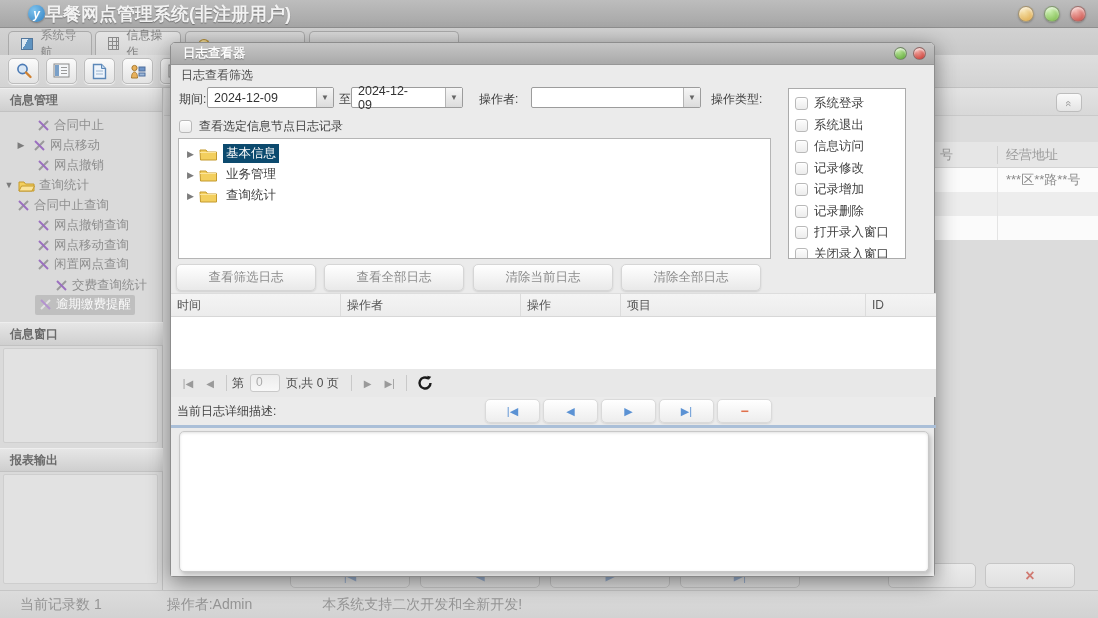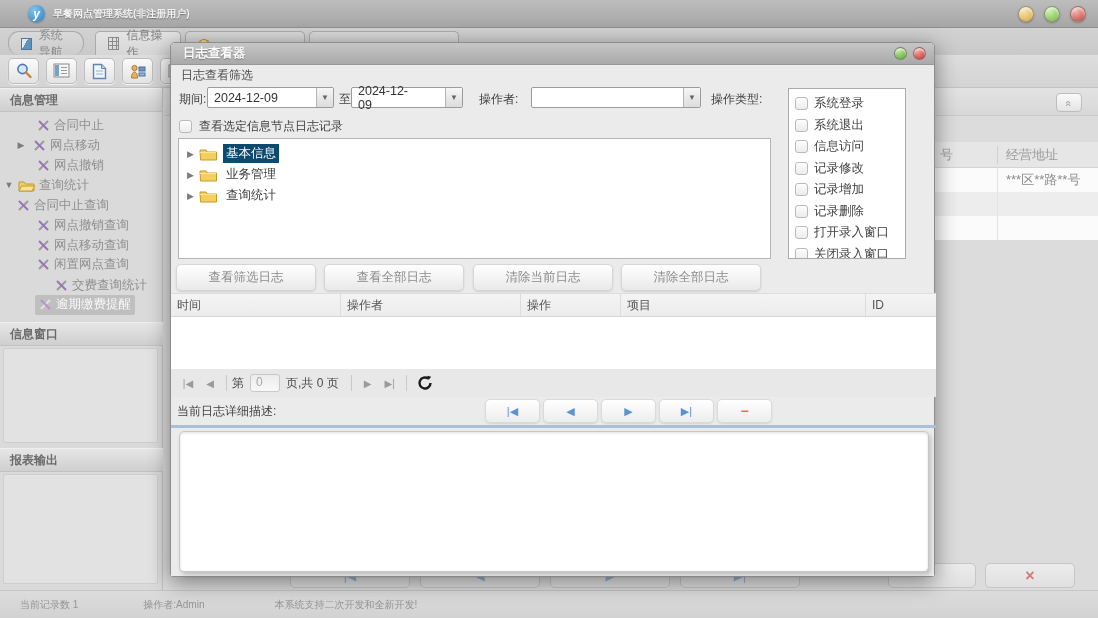--- a/index.html
+++ b/index.html
@@ -8,21 +8,21 @@
   #stage { position:relative; width:1098px; height:618px; background:#dcdcdc; overflow:hidden; }
 
   
   .titlebar { position:absolute; left:0; top:0; width:1098px; height:28px;
     background:linear-gradient(#bdbdbd,#a6a6a6); border-bottom:1px solid #8f8f8f;
     display:flex; align-items:center; }
   .app-logo { width:17px; height:17px; border-radius:50%; margin-left:28px;
     background:radial-gradient(circle at 35% 30%,#7ec3ee,#2f7fc1);
     color:#fff; font-weight:bold; font-style:italic; font-size:12px;
     display:flex; align-items:center; justify-content:center; box-shadow:0 1px 2px rgba(0,0,0,.3); }
-  .app-title { margin-left:8px; color:#f2f2f2; font-weight:bold; font-size:10px;
+  .app-title { color:#f2f2f2; font-weight:bold; font-size:18px;
     text-shadow:0 1px 1px rgba(0,0,0,.35); }
   .orbs { position:absolute; right:12px; top:6px; display:flex; gap:10px; }
   .orb { width:16px; height:16px; border-radius:50%; border:1px solid rgba(120,120,120,.6);
     box-shadow:inset 0 2px 3px rgba(255,255,255,.7), 0 1px 2px rgba(0,0,0,.25); }
   .orb.y { background:radial-gradient(circle at 35% 30%,#f7e3ae,#dca43f); }
   .orb.g { background:radial-gradient(circle at 35% 30%,#c9efad,#74b53e); }
   .orb.r { background:radial-gradient(circle at 35% 30%,#f3b3ad,#c33f38); }
 
   
   .tabbar { position:absolute; left:0; top:28px; width:1098px; height:27px;
@@ -83,21 +83,21 @@
   .bg-row .c2 { padding-left:8px; }
   .bg-row.w { background:#fbfbfb; } .bg-row.s { background:#ededed; }
   .bg-bottom-btn { position:absolute; top:563px; height:25px; border:1px solid #c6c6c6;
     border-radius:5px; background:linear-gradient(#ececec,#e0e0e0);
     display:flex; align-items:center; justify-content:center; color:#9ab0cf; }
   .bg-close-x { color:#d07a72; font-size:16px; font-weight:bold; }
 
   
   .statusbar { position:absolute; left:0; top:590px; width:1098px; height:28px;
     background:linear-gradient(#dcdcdc,#d2d2d2); border-top:1px solid #c6c6c6;
-    display:flex; align-items:center; color:#959595; font-size:10px; }
+    display:flex; align-items:center; color:#959595; font-size:14px; }
   .statusbar .s1 { margin-left:20px; } .statusbar .s2 { margin-left:65px; } .statusbar .s3 { margin-left:70px; }
 
   
   .dialog { position:absolute; left:170px; top:42px; width:765px; height:535px;
     border-radius:5px 5px 3px 3px; box-shadow:0 5px 22px rgba(0,0,0,.45); z-index:10;
     border:1px solid #8d8d8d; background:#ebebeb; }
   .dlg-titlebar { height:22px; background:linear-gradient(#c6c6c6,#a9a9a9);
     border-radius:4px 4px 0 0; border-bottom:1px solid #979797;
     display:flex; align-items:center; position:relative; }
   .dlg-title { margin-left:12px; color:#fcfcfc; font-weight:bold; font-size:12.5px;
@@ -178,21 +178,21 @@
     <div class="app-logo">y</div>
     <div class="app-title">早餐网点管理系统(非注册用户)</div>
     <div class="orbs">
       <div class="orb y"></div>
       <div class="orb g"></div>
       <div class="orb r"></div>
     </div>
   </div>
 
   <div class="tabbar">
-    <div class="tab" style="left:8px; width:76px;border-radius:11px;">
+    <div class="tab" style="left:8px; width:84px;">
       <span class="tab-ico-sq"></span>
       <span>系统导航</span>
     </div>
     <div class="tab active" style="left:95px; width:86px;">
       <span class="tab-ico-grid"></span>
       <span>信息操作</span>
     </div>
     <div class="tab" style="left:185px; width:120px;">
       <span class="tab-ico-y"></span>
     </div>

